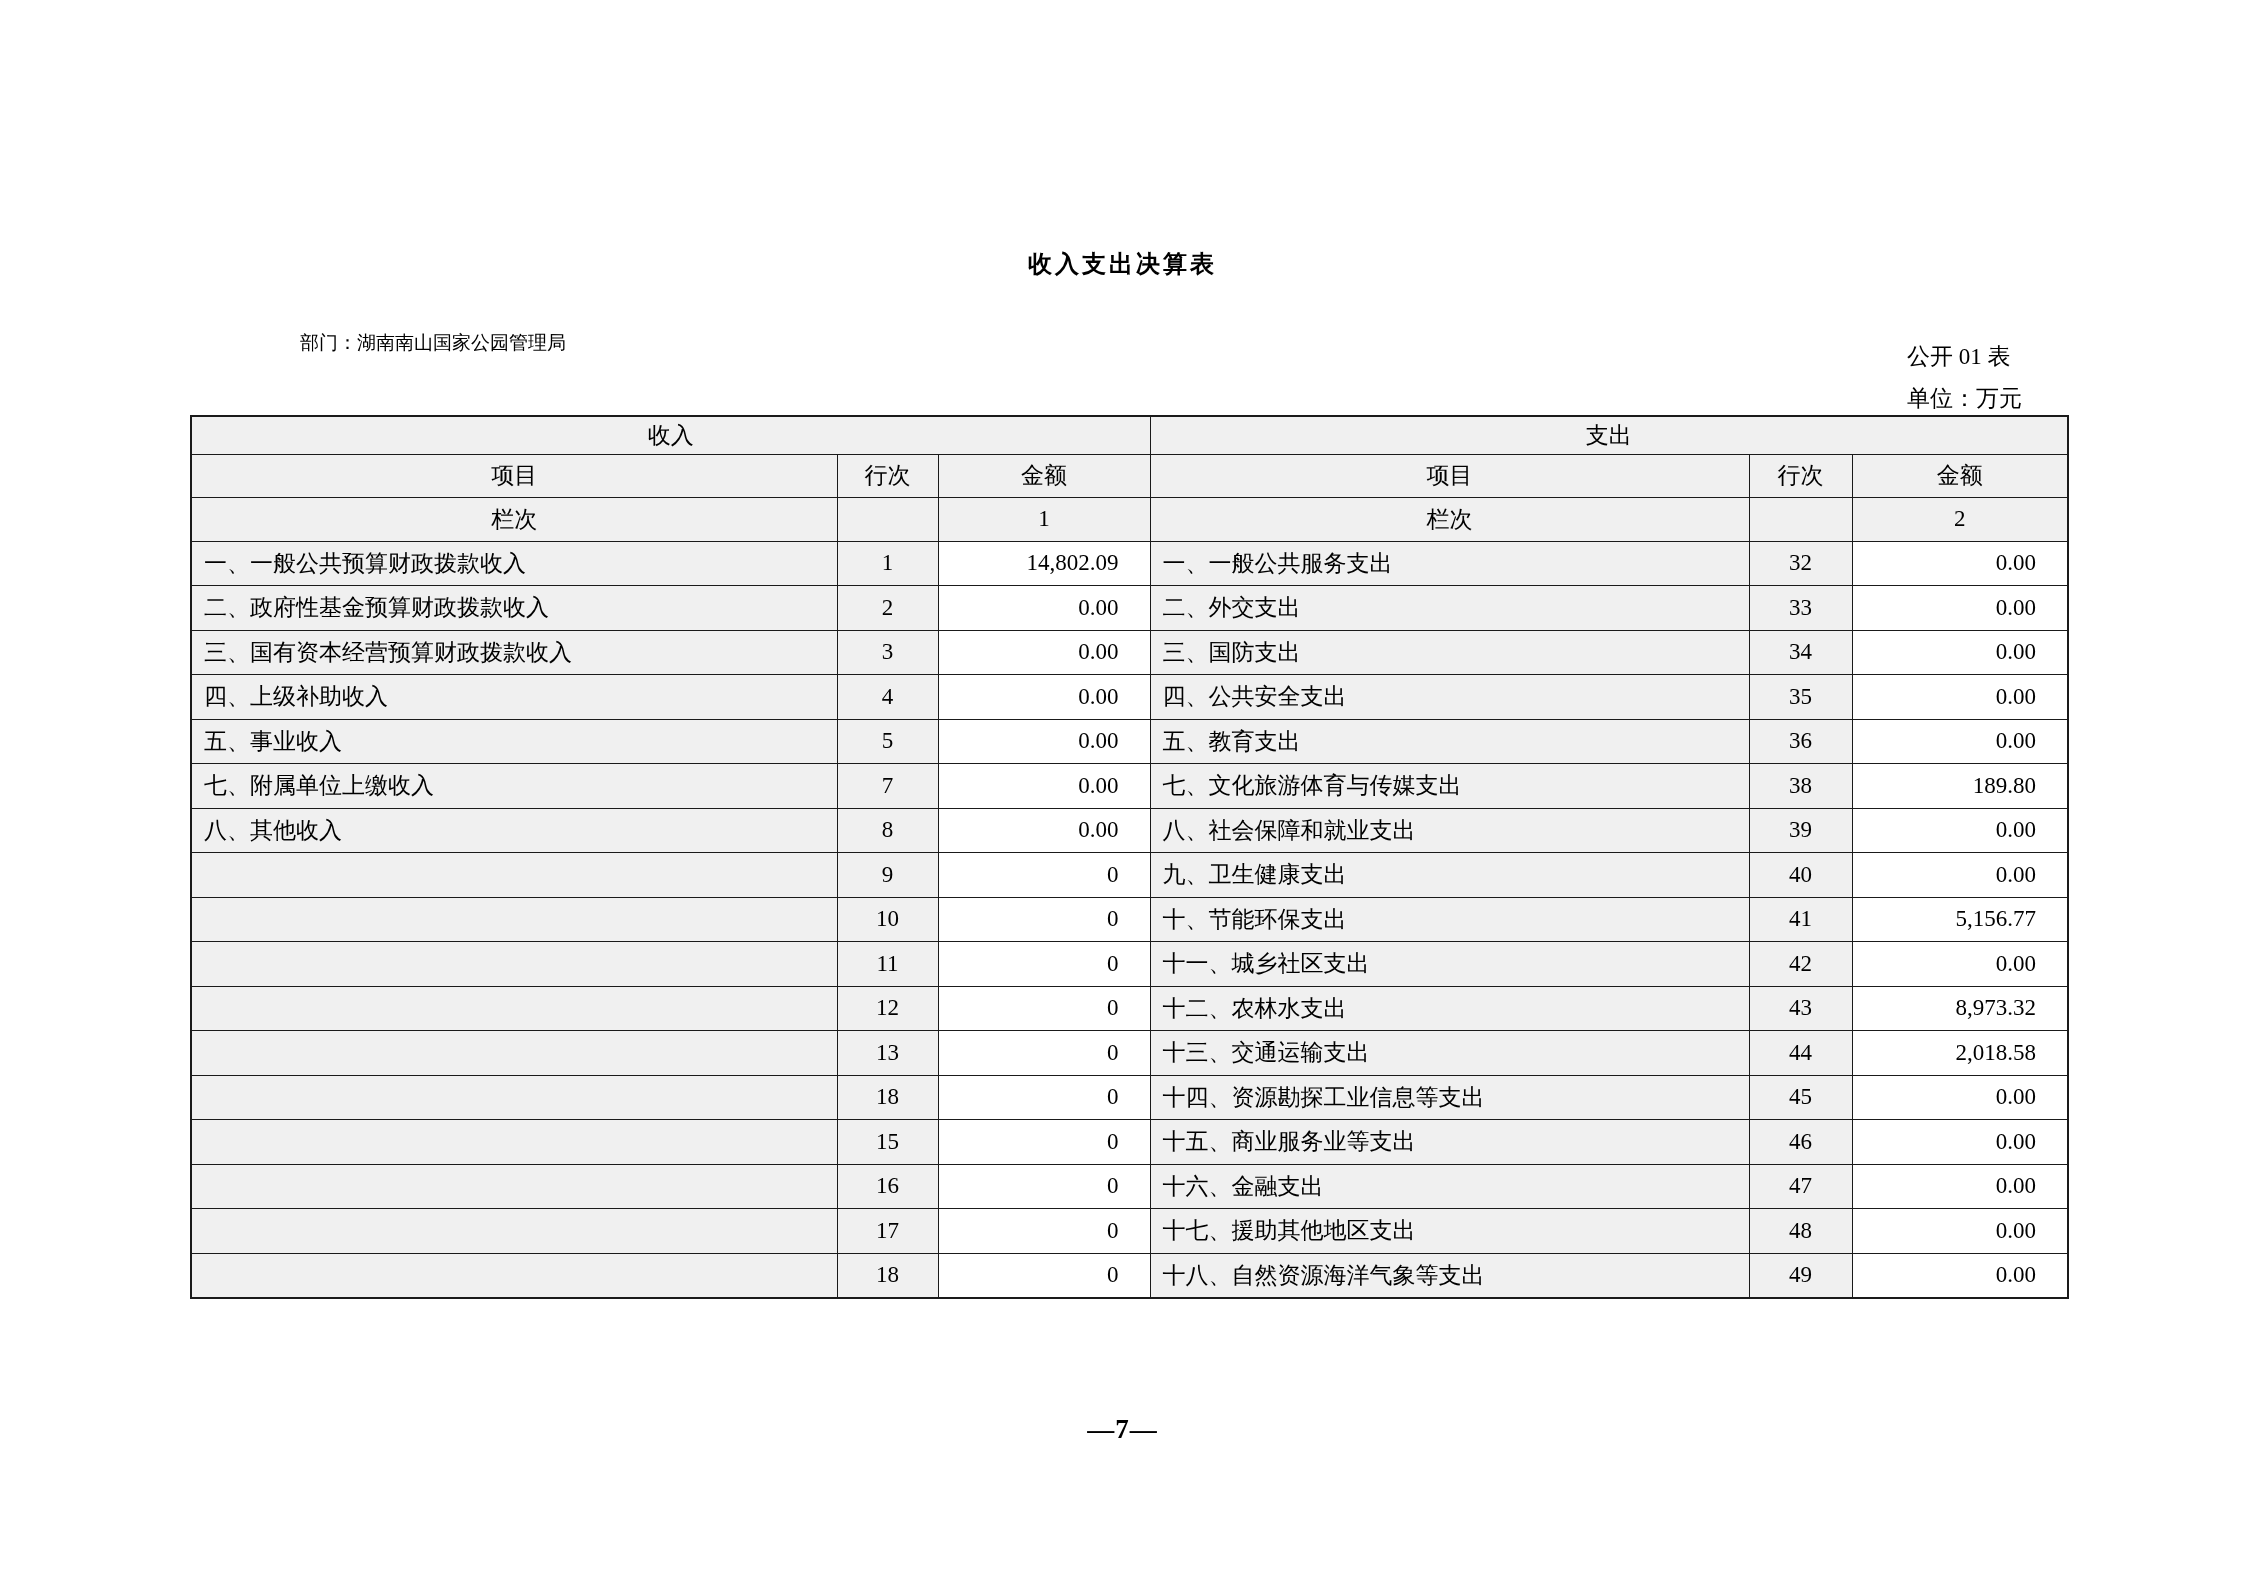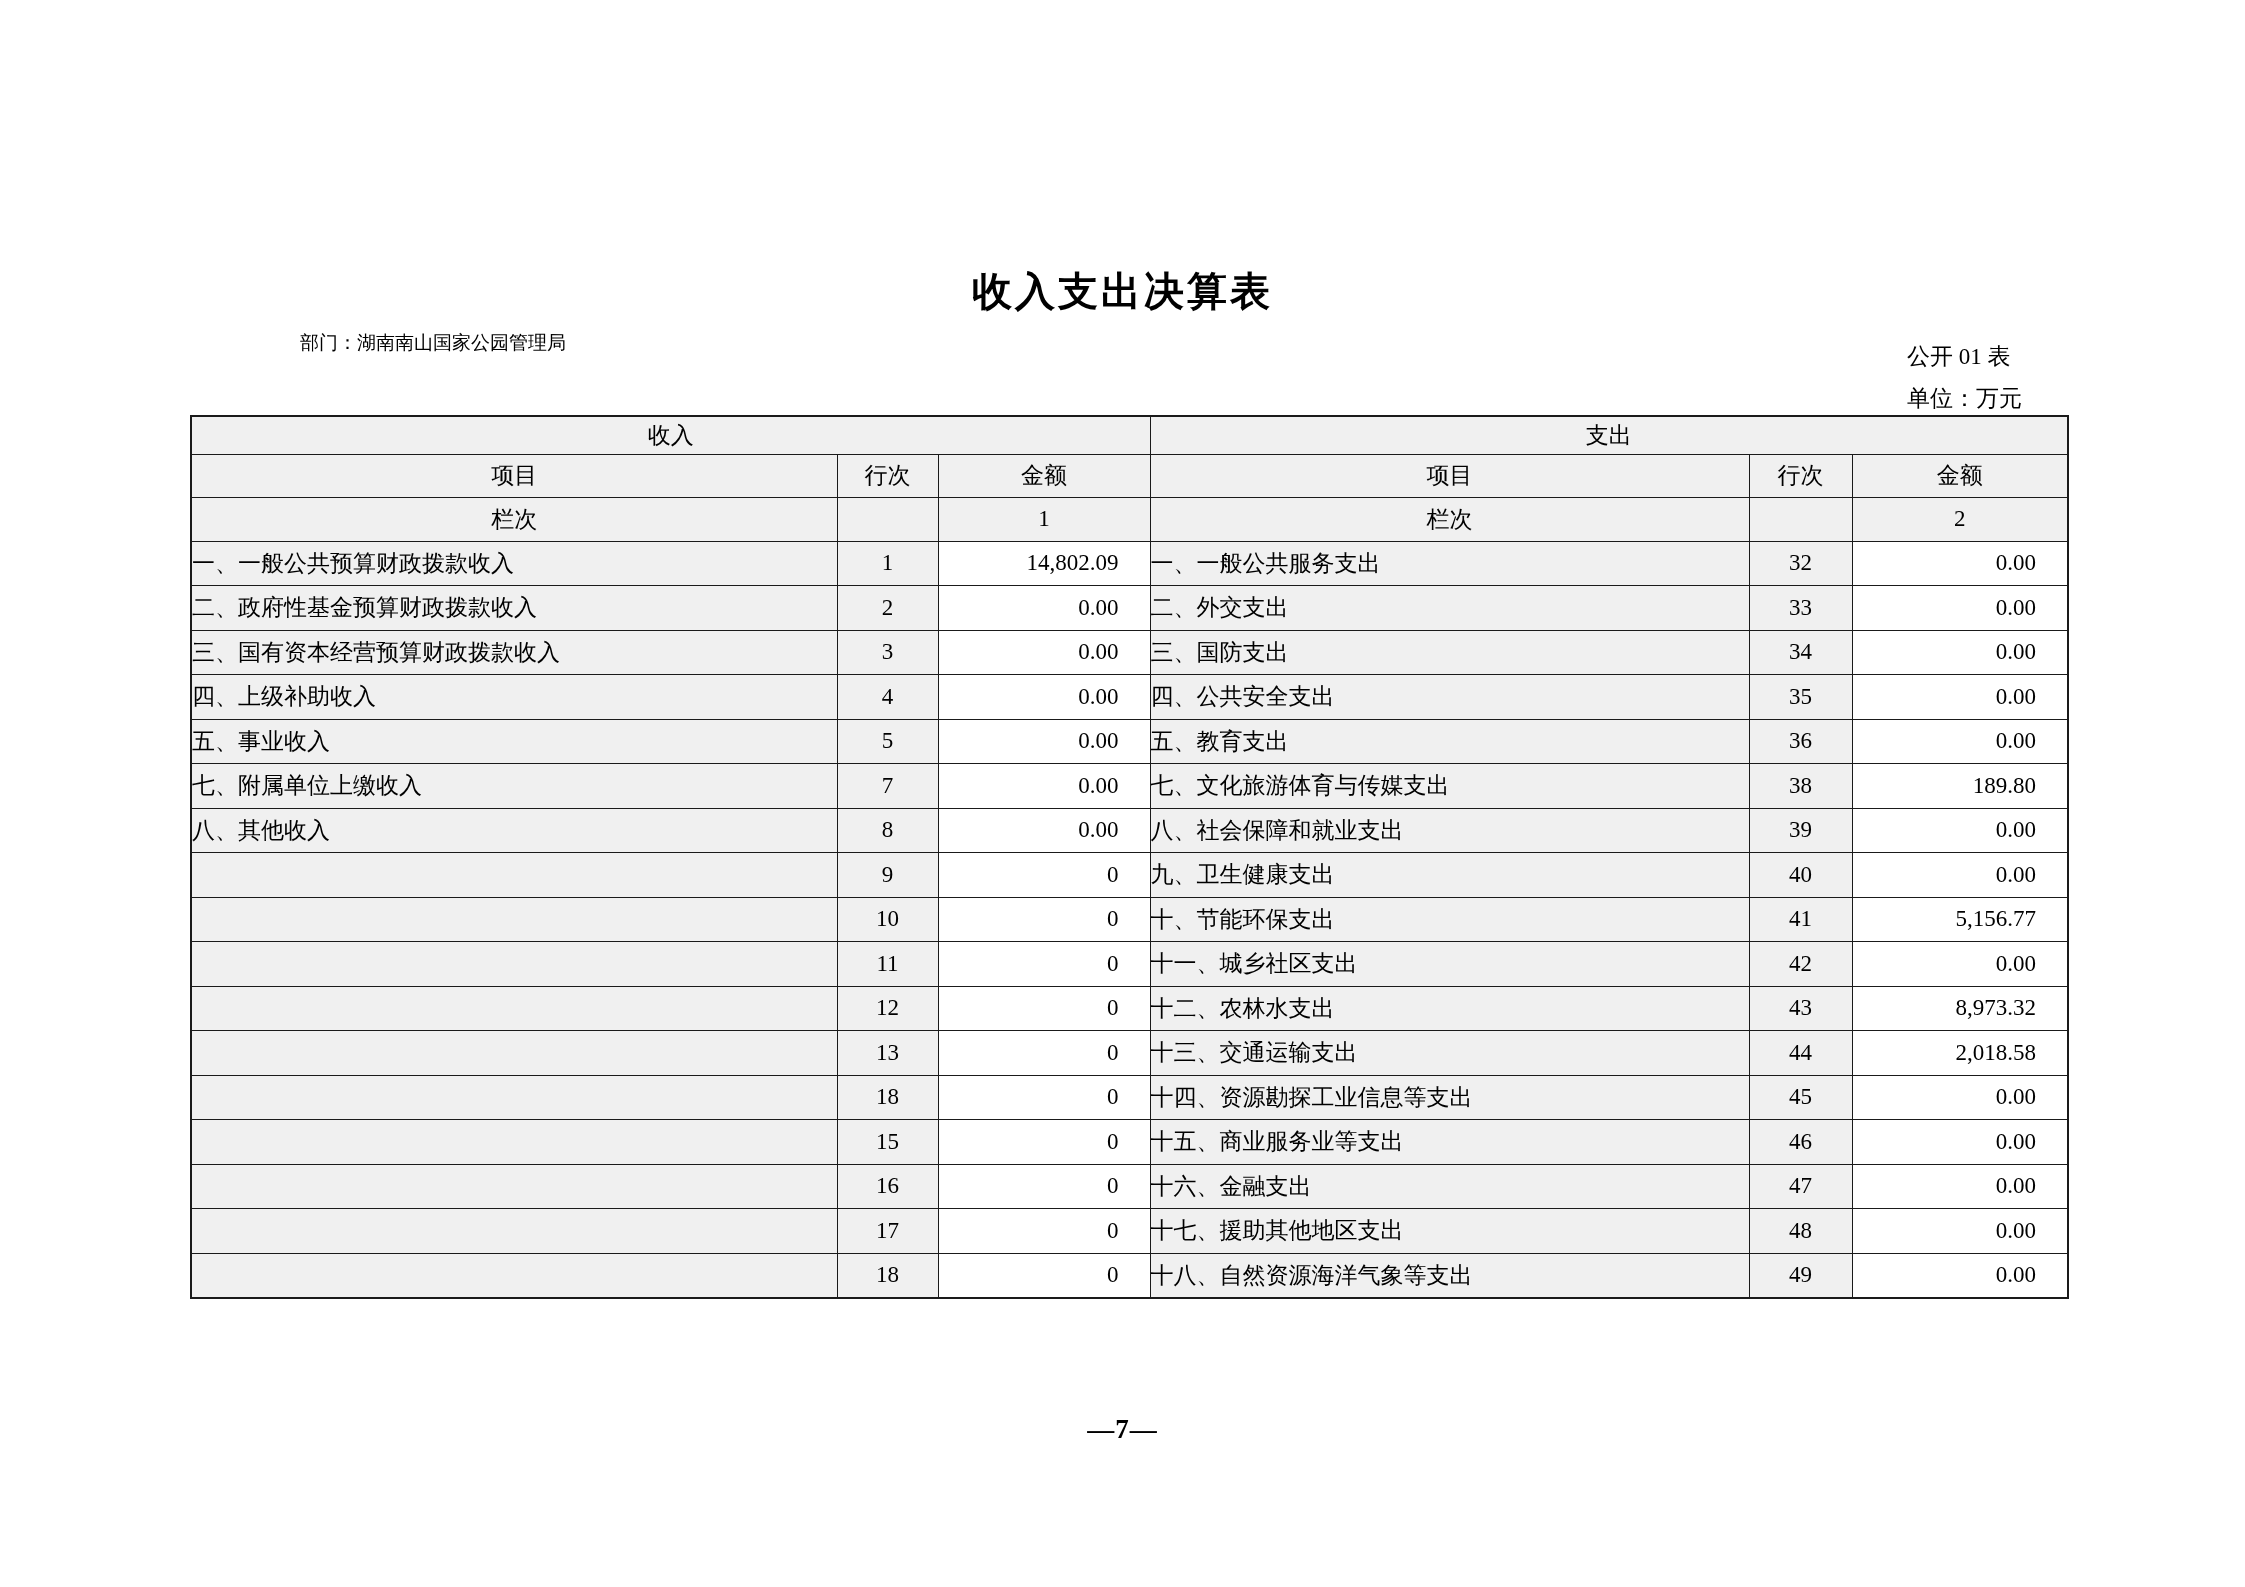--- a/index.html
+++ b/index.html
@@ -17,24 +17,23 @@
     background: var(--page-bg);
     font-family: "Liberation Serif", "DejaVu Serif", serif;
     color: var(--text-col);
   }
   .page-title {
     position: absolute;
     top: 248px;
     left: 0;
     width: 100%;
     text-align: center;
-    font-size: 40px;
+    font-size: 24px;
     font-weight: bold;
     letter-spacing: 3px;
-    margin-top: 16px;
   }
   .dept-line {
     position: absolute;
     left: 300px;
     top: 330px;
     font-size: 19px;
   }
   .meta-block {
     position: absolute;
     right: 223px;
@@ -64,20 +63,21 @@
   .fin-table thead tr.r2 { height: 43px; }
   .fin-table thead tr.r3 { height: 44px; }
   .fin-table tbody tr { height: 44.5px; }
   .fin-table th {
     background: var(--cell-gray);
     text-align: center;
   }
   .fin-table td.c-item {
     background: var(--cell-gray);
     text-align: left;
+    padding-left: 12px;
   }
   .fin-table td.c-line {
     background: var(--cell-gray);
     text-align: center;
   }
   .fin-table td.c-amt {
     background: #ffffff;
     text-align: right;
     padding-right: 31px;
   }

